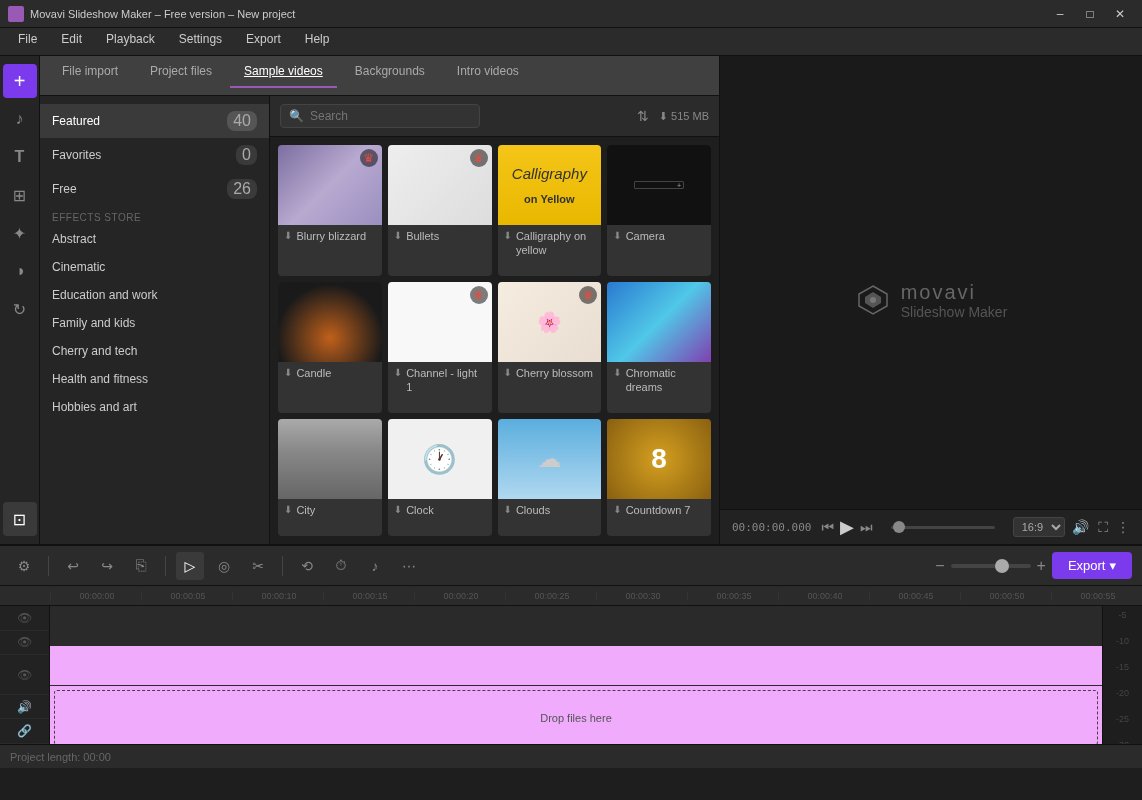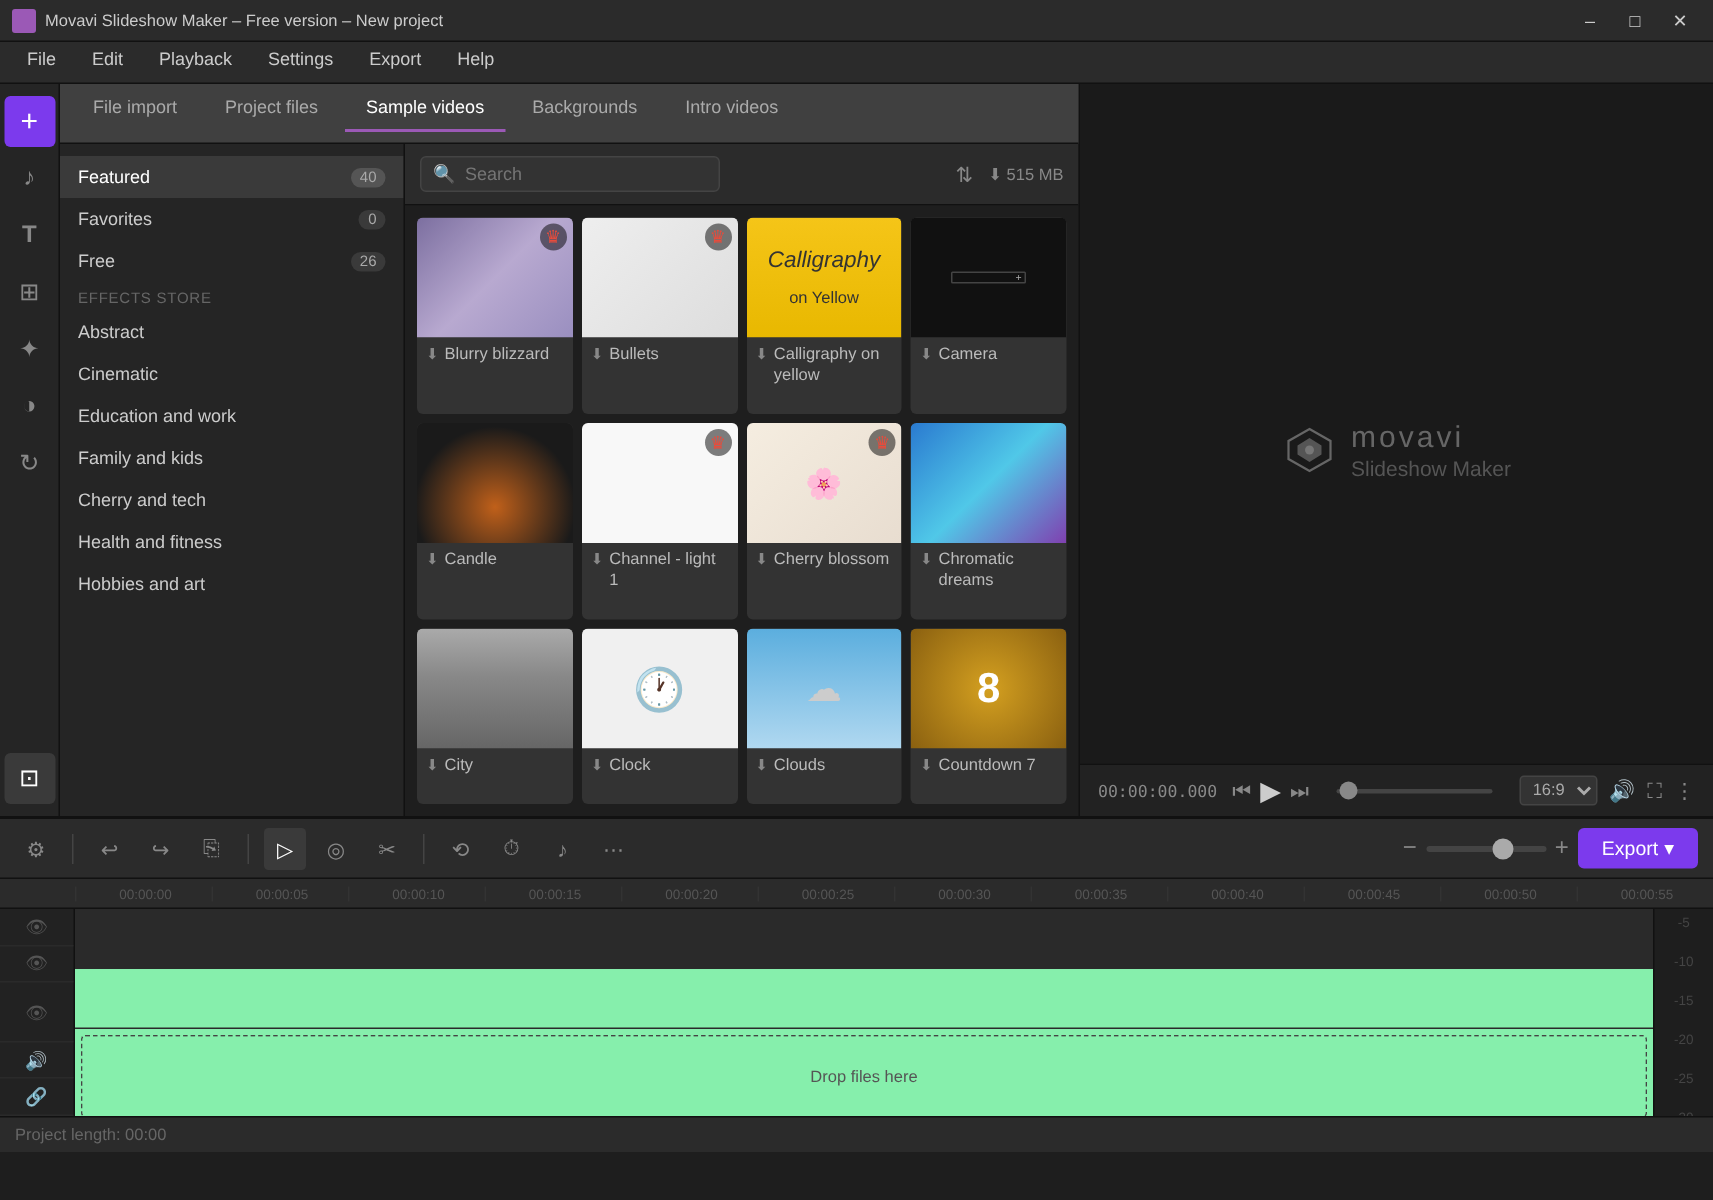--- a/index.html
+++ b/index.html
@@ -95,21 +95,21 @@
       height: 40px;
       gap: 4px;
     }
     .tab {
       padding: 8px 14px;
       font-size: 12px;
       color: #aaa;
       cursor: pointer;
       border-bottom: 2px solid transparent;
     }
-    .tab.active { color: #fff; border-bottom: 2px solid #9b59b6; }
+    .tab.active { color: #fff; border-bottom: 2px solid #9b59b6; text-decoration: underline; }
 
     
     .panel-body {
       display: flex;
       flex: 1;
       overflow: hidden;
     }
 
     
     .category-sidebar {
@@ -130,21 +130,21 @@
       display: flex;
       align-items: center;
       justify-content: space-between;
       padding: 7px 12px;
       cursor: pointer;
       border-radius: 0;
     }
     .category-item.active { background: #3a3a3a; color: #fff; }
     .category-item .label { font-size: 12px; }
     .category-item .count {
-      font-size: 10px;
+      font-size: 16px;
       background: #3a3a3a;
       color: #aaa;
       padding: 1px 6px;
       border-radius: 8px;
     }
     .category-item.active .count { background: #555; }
 
     
     .videos-area {
       flex: 1;
@@ -367,21 +367,21 @@
       height: 40px;
       display: flex;
       align-items: center;
       justify-content: center;
       color: #555;
       font-size: 12px;
       border-bottom: 1px solid #2a2a2a;
     }
     .tracks-area {
       flex: 1;
-      background: #86efac;
+      background: #f0abfc;
       position: relative;
       overflow: hidden;
     }
     .track-row {
       height: 40px;
       border-bottom: 1px solid #2a2a2a;
       position: relative;
     }
     .track-row.drop-zone {
       border: 1px dashed #444;
@@ -563,21 +563,21 @@
             <div class="video-info">
               <span class="download-icon">⬇</span>
               <span class="video-name">Bullets</span>
             </div>
           </div>
 
           <div class="video-card">
             <div class="video-thumb">
               <div class="video-thumb-bg thumb-calli" style="font-size:13px;color:#333;flex-direction:column;gap:11px;">
                 <span style="font-style:italic;font-size:15px;">Calligraphy</span>
-                <span style="font-size:11px;">on Yellow</span>
+                <span style="font-size:11px;font-weight:bold;">on Yellow</span>
               </div>
             </div>
             <div class="video-info">
               <span class="download-icon">⬇</span>
               <span class="video-name">Calligraphy on yellow</span>
             </div>
           </div>
 
           <div class="video-card">
             <div class="video-thumb">

